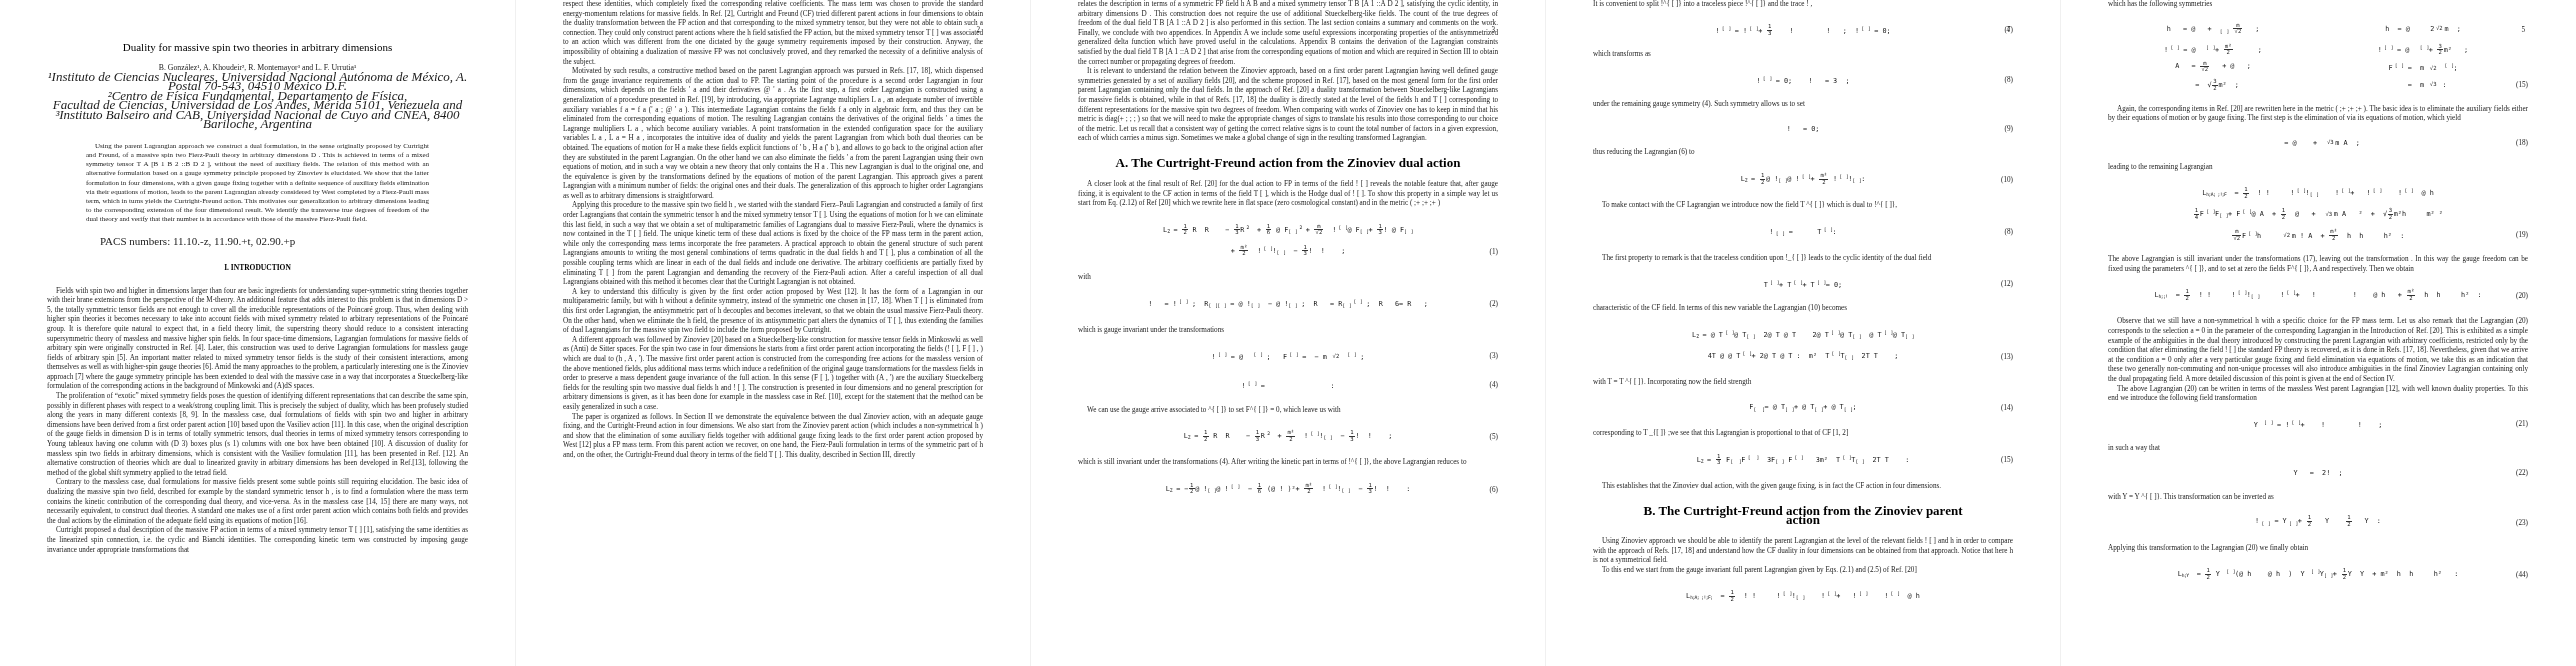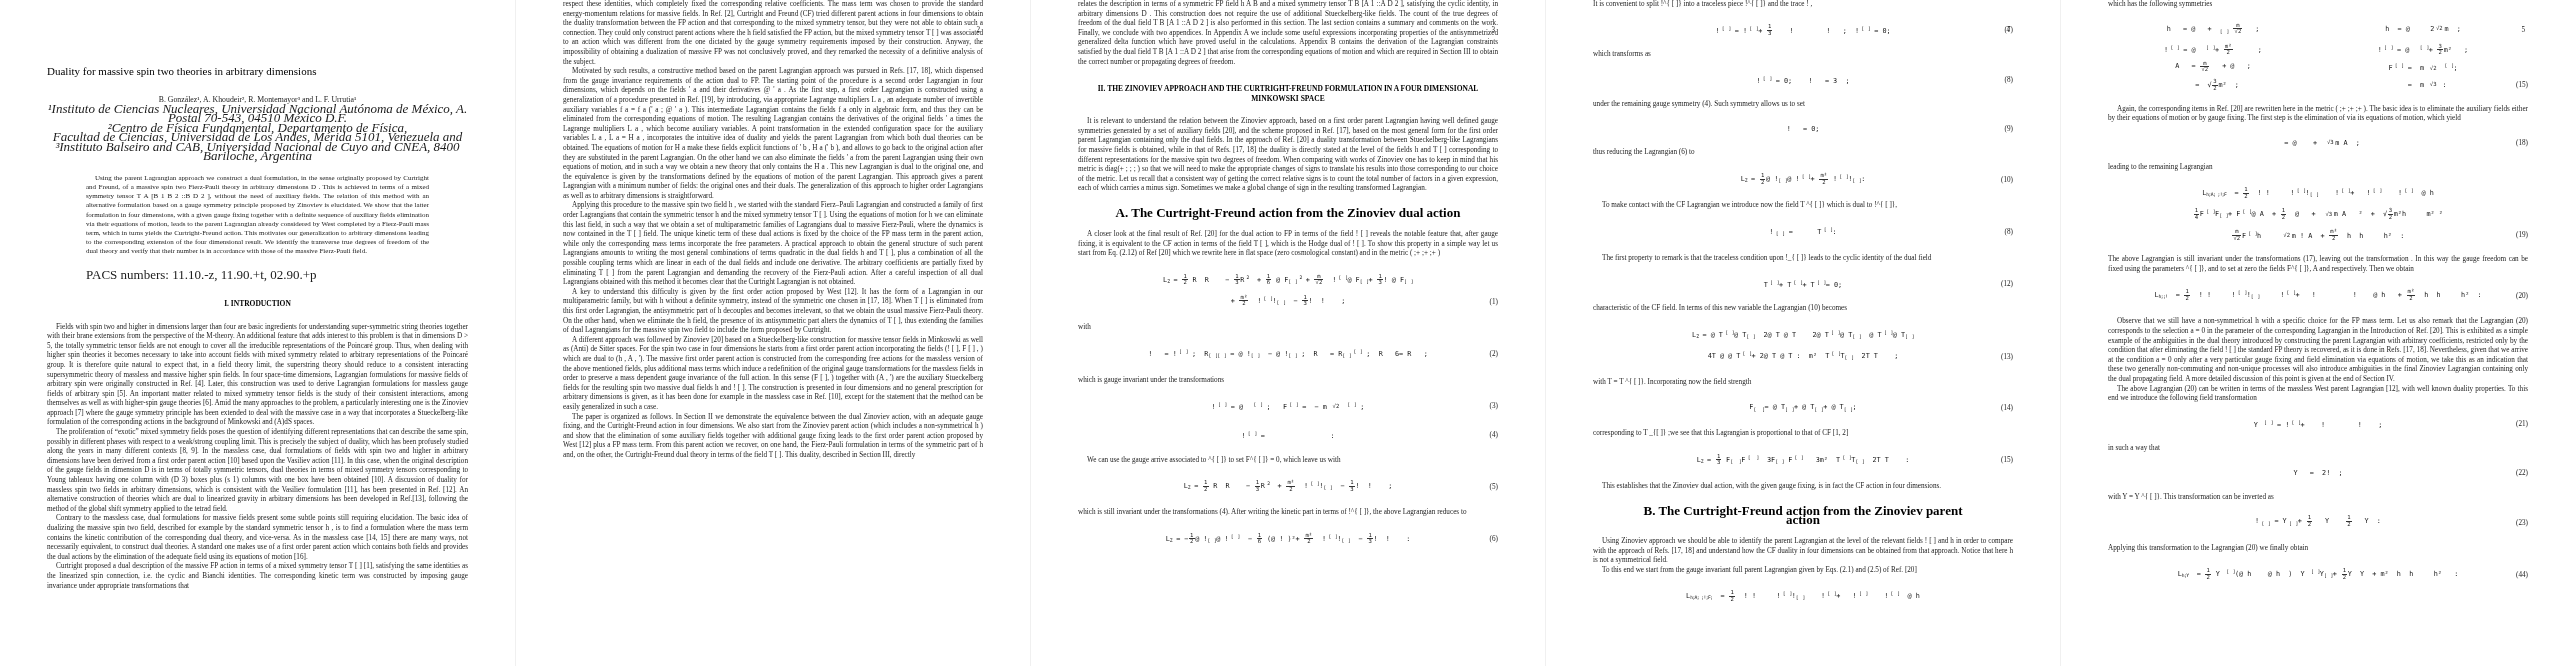--- a/index.html
+++ b/index.html
@@ -3,25 +3,25 @@
 <meta charset="utf-8">
 <style>
   html,body{margin:0;padding:0;background:#ffffff;}
   body{width:2576px;height:667px;overflow:hidden;font-family:"Liberation Serif",serif;color:#1b1b1b;}
   #strip{display:flex;flex-direction:row;width:2576px;height:667px;position:relative;background:#fff;}
   .page{width:515px;height:667px;box-sizing:border-box;padding:0 47px;position:relative;background:#fff;overflow:hidden;}
   .page + .page{border-left:0.6px solid #f0f0f0;}
   .pagenum{position:absolute;top:25.6px;right:50px;font-size:7.2px;color:#222;}
   .content{}
   .content.first{padding-top:0;}
-  .title{margin-top:65px;text-align:left;font-size:11px;color:#000;}
-  .authors{margin-top:18px;text-align:center;font-size:7.8px;}
+  .title{margin-top:41px;text-align:center;font-size:11px;color:#000;}
+  .authors{margin-top:10px;text-align:center;font-size:7.8px;}
   .affil{text-align:center;font-style:italic;font-size:13px;line-height:9.4px;}
   .abstract{margin:13.3px 39px 0 39px;font-size:7px;line-height:9.2px;text-align:justify;text-indent:9px;}
-  .pacs{margin:10px 0 0 39px;font-size:13px;}
+  .pacs{margin:10px 0 0 53px;font-size:11px;}
   .heading{margin:16.7px auto 13.3px auto;text-align:center;font-weight:bold;font-size:7.5px;color:#000;max-width:389px;line-height:10px;}
   .subheading{margin:14.5px auto 12.2px auto;text-align:center;font-weight:bold;font-size:13px;color:#000;max-width:356px;line-height:9.4px;}
   .para{margin:0;font-size:7.2px;line-height:9.6px;text-align:justify;text-indent:9px;}
   .para.noind{text-indent:0;}
   .eqblock{margin:11px 0;}
   .eqline{position:relative;text-align:center;font-family:"DejaVu Sans Mono",monospace;font-size:6.8px;line-height:16.7px;white-space:pre-wrap;color:#141414;}
   .eqrow2{position:relative;display:flex;font-family:"DejaVu Sans Mono",monospace;font-size:6.8px;line-height:16.7px;white-space:pre-wrap;}
   .eqcell{width:50%;text-align:center;}
   .eqnum{position:absolute;right:0;top:50%;transform:translateY(-50%);font-family:"Liberation Serif",serif;font-size:7.2px;color:#1b1b1b;}
   .frac{display:inline-block;vertical-align:middle;text-align:center;font-size:5.6px;line-height:5.6px;margin:0 0.6px;}
@@ -61,21 +61,20 @@
         <p class="para">Applying this procedure to the massive spin two field h     , we started with the standard Fierz–Pauli Lagrangian and constructed a family of first order Lagrangians that contain the symmetric tensor h     and the mixed symmetry tensor T  [  ]. Using the equations of motion for h     we can eliminate this last field, in such a way that we obtain a set of multiparametric families of Lagrangians dual to massive Fierz-Pauli, where the dynamics is now contained in the T  [  ] field. The unique kinetic term of these dual actions is fixed by the choice of the FP mass term in the parent action, while only the corresponding mass terms incorporate the free parameters. A practical approach to obtain the general structure of such parent Lagrangians amounts to writing the most general combinations of terms quadratic in the dual fields h     and T  [  ], plus a combination of all the possible coupling terms which are linear in each of the dual fields and include one derivative. The arbitrary coefficients are partially fixed by eliminating T  [  ] from the parent Lagrangian and demanding the recovery of the Fierz-Pauli action. After a careful inspection of all dual Lagrangians obtained with this method it becomes clear that the Curtright Lagrangian is not obtained.</p>
         <p class="para">A key to understand this difficulty is given by the first order action proposed by West [12]. It has the form of a Lagrangian in our multiparametric family, but with h     without a definite symmetry, instead of the symmetric one chosen in [17, 18]. When T  [  ] is eliminated from this first order Lagrangian, the antisymmetric part of h decouples and becomes irrelevant, so that we obtain the usual massive Fierz-Pauli theory. On the other hand, when we eliminate the h    field, the presence of its antisymmetric part alters the dynamics of T  [  ], thus extending the families of dual Lagrangians for the massive spin two field to include the form proposed by Curtright.</p>
         <p class="para">A different approach was followed by Zinoviev [20] based on a Stueckelberg-like construction for massive tensor fields in Minkoswki as well as (Anti) de Sitter spaces. For the spin two case in four dimensions he starts from a first order parent action incorporating the fields (!  [  ], F [  ] ,   ) which are dual to (h  , A  , '). The massive first order parent action is constructed from the corresponding free actions for the massless version of the above mentioned fields, plus additional mass terms which induce a redefinition of the original gauge transformations for the massless fields in order to preserve a mass dependent gauge invariance of the full action. In this sense (F [  ],   ) together with (A  , ') are the auxiliary Stueckelberg fields for the resulting spin two massive dual fields h    and !  [  ]. The construction is presented in four dimensions and no general prescription for arbitrary dimensions is given, as it has been done for example in the massless case in Ref.  [10], except for the statement that the method can be easily generalized in such a case.</p>
         <p class="para">The paper is organized as follows. In Section II we demonstrate the equivalence between the dual Zinoviev action, with an adequate gauge fixing, and the Curtright-Freund action in four dimensions. We also start from the Zinoviev parent action (which includes a non-symmetrical h   ) and show that the elimination of some auxiliary fields together with additional gauge fixing leads to the first order parent action proposed by West [12] plus a FP mass term. From this parent action we recover, on one hand, the Fierz-Pauli formulation in terms of the symmetric part of h    and, on the other, the Curtright-Freund dual theory in terms of the field T  [  ]. This duality, described in Section III, directly</p>
       </div>
     </div>
     <div class="page">
       <span class="pagenum">3</span>
       <div class="content">
         <p class="para noind">relates the description in terms of a symmetric FP field h A B  and a mixed symmetry tensor T B [A 1 ::A D  2 ], satisfying the cyclic identity, in arbitrary dimensions D . This construction does not require the use of additional Stueckelberg-like fields. The count of the true degrees of freedom of the dual field T B [A 1 ::A D  2 ] is also performed in this section. The last section contains a summary and comments on the work. Finally, we conclude with two appendices. In Appendix A we include some useful expressions incorporating properties of the antisymmetrized generalized delta function which have proved useful in the calculations. Appendix B contains the derivation of the Lagrangian constraints satisfied by the dual field T B [A 1 ::A D  2 ] that arise from the corresponding equations of motion and which are required in Section III to obtain the correct number or propagating degrees of freedom.</p>
-        <div class="heading">II.   THE ZINOVIEV APPROACH AND THE CURTRIGHT-FREUND FORMULATION IN A FOUR DIMENSIONAL MINKOWSKI SPACE</div>
         <p class="para">It is relevant to understand the relation between the Zinoviev approach, based on a first order parent Lagrangian having well defined gauge symmetries generated by a set of auxiliary fields [20], and the scheme proposed in Ref. [17], based on the most general form for the first order parent Lagrangian containing only the dual fields. In the approach of Ref.  [20] a duality transformation between Stueckelberg-like Lagrangians for massive fields is obtained, while in that of Refs. [17, 18] the duality is directly stated at the level of the fields h    and T  [  ] corresponding to different representations for the massive spin two degrees of freedom. When comparing with works of Zinoviev one has to keep in mind that his metric is diag(+ ;   ;   ;   ) so that we will need to make the appropriate changes of signs to translate his results into those corresponding to our choice of the metric. Let us recall that a consistent way of getting the correct relative signs is to count the total number of      factors in a given expression, each of which carries a minus sign. Sometimes we make a global change of sign in the resulting transformed Lagrangian.</p>
         <div class="subheading">A.   The Curtright-Freund action from the Zinoviev dual action</div>
         <p class="para">A closer look at the final result of Ref. [20] for the dual action to FP in terms of the field !  [  ] reveals the notable feature that, after gauge fixing, it is equivalent to the CF action in terms of the field T  [  ], which is the Hodge dual of !  [  ]. To show this property in a simple way let us start from Eq. (2.12) of  Ref [20] which we rewrite here in flat space (zero cosmological constant) and in the metric (  ;+ ;+ ;+ )</p>
         <div class="eqblock">
           <div class="eqline">L<sub class="m">Z</sub> = <span class="frac"><span class="fn">1</span><span class="fd">2</span></span> R  R    − <span class="frac"><span class="fn">1</span><span class="fd">3</span></span>R<sup class="m"> 2</sup>  + <span class="frac"><span class="fn">1</span><span class="fd">6</span></span> @ F<sub class="m">[  ]</sub><sup class="m"> 2</sup> + <span class="frac"><span class="fn">m</span><span class="fd">√2</span></span>  !<sup class="m"> [  ]</sup>@ F<sub class="m">[  ]</sub>+ <span class="frac"><span class="fn">1</span><span class="fd">3</span></span>! @ F<sub class="m">[  ]</sub></div>
           <div class="eqline">+ <span class="frac"><span class="fn">m²</span><span class="fd">2</span></span>  !<sup class="m"> [  ]</sup>!<sub class="m">[  ]</sub>  − <span class="frac"><span class="fn">1</span><span class="fd">3</span></span>!  !    ;<span class="eqnum">(1)</span></div>
         </div>
         <p class="para noind">with</p>
         <div class="eqblock">
           <div class="eqline">!   = !<sup class="m"> [  ]</sup> ;  R<sub class="m">[  ][  ]</sub> = @ !<sub class="m">[  ]</sub>  − @ !<sub class="m">[  ]</sub> ;  R   = R<sub class="m">[  ]</sub><sup class="m"> [  ]</sup> ;  R   6= R   ;<span class="eqnum">(2)</span></div>

